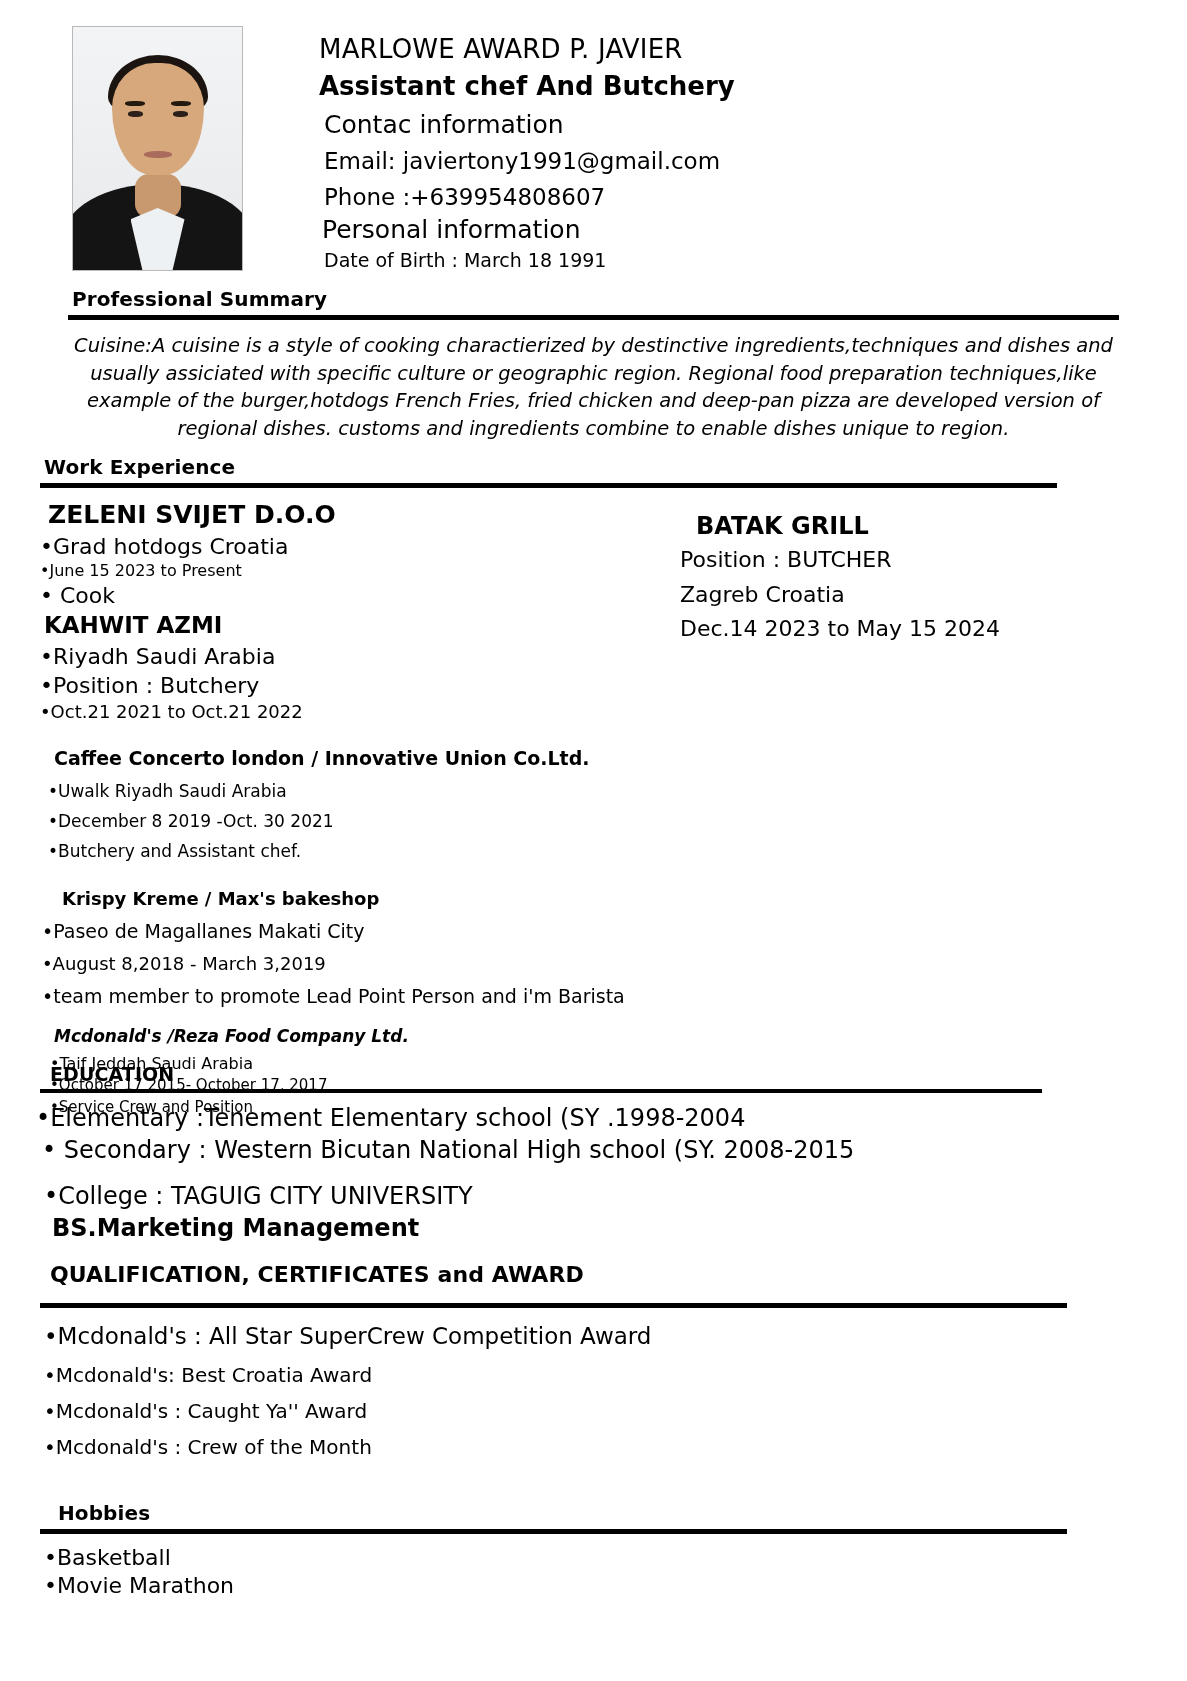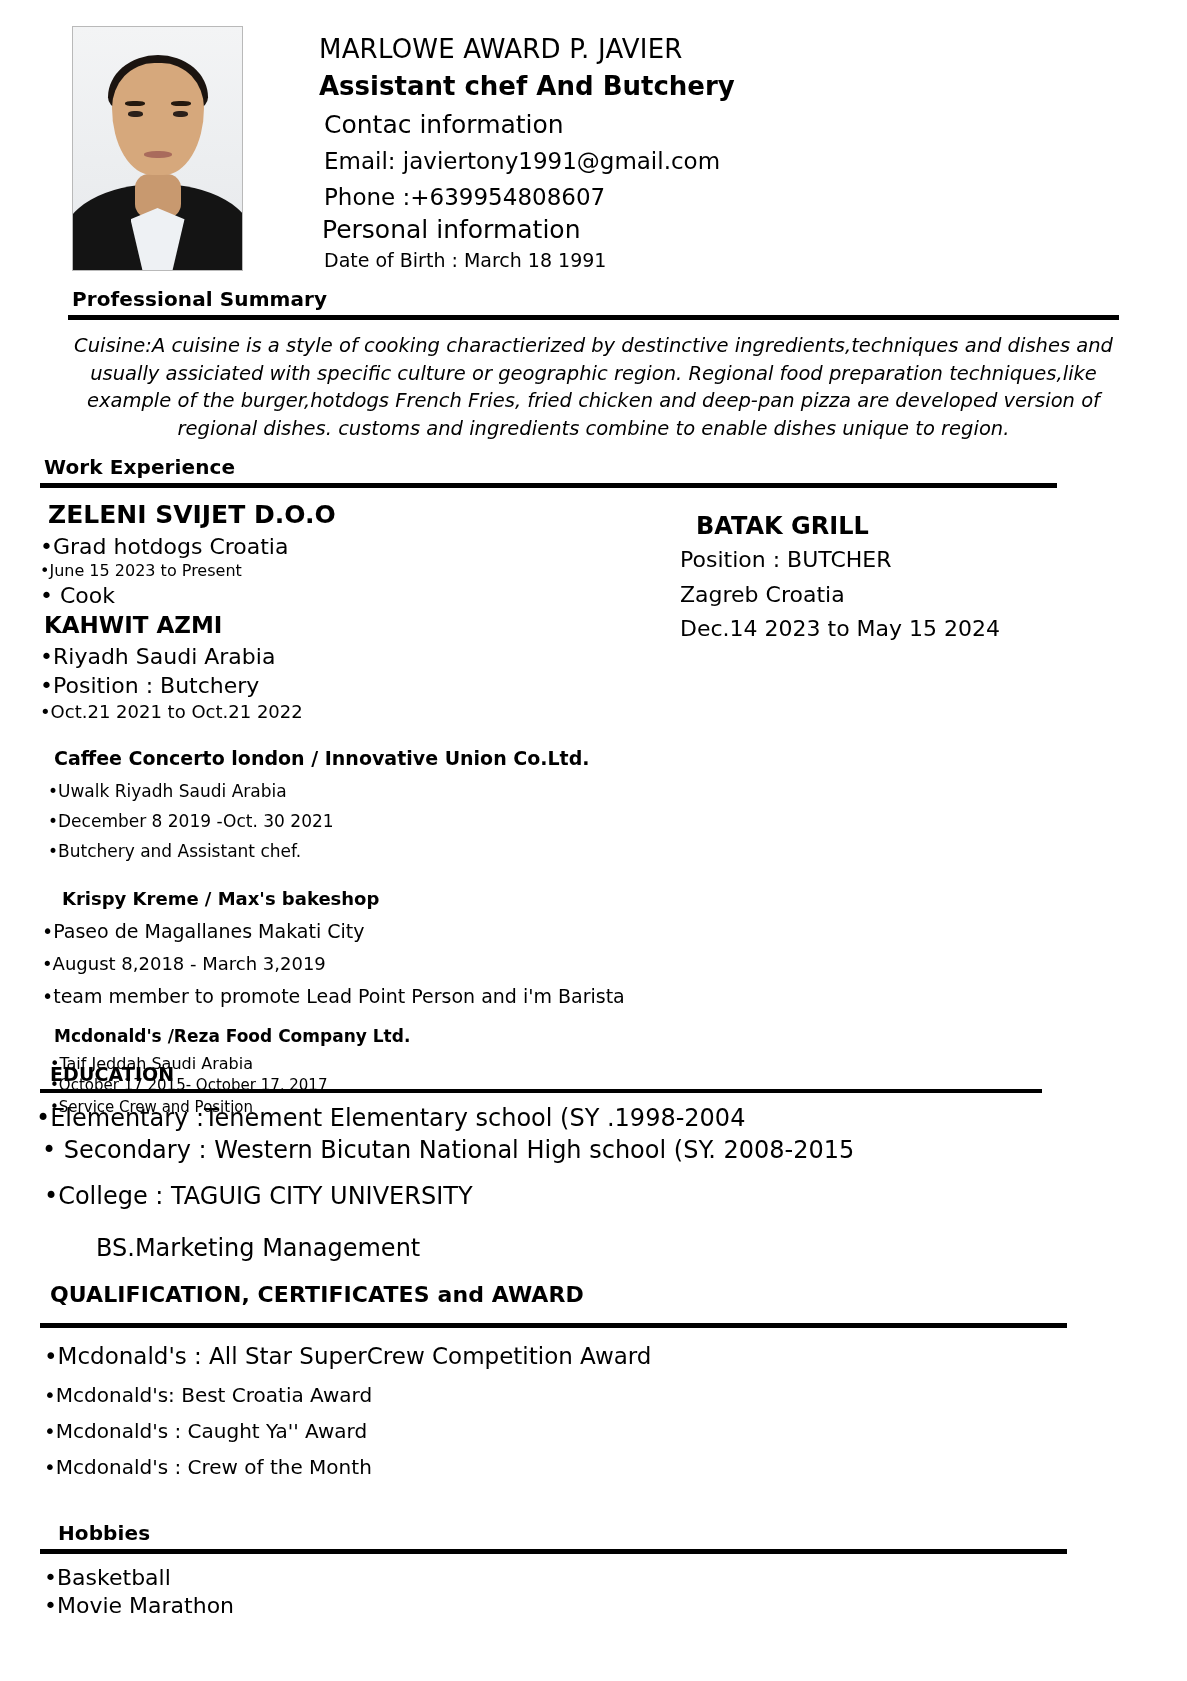--- a/index.html
+++ b/index.html
@@ -264,20 +264,21 @@
   }
   .blk3 .co-line {
     font-size: 19px;
     padding-left: 2px;
     margin-top: 8px;
   }
   .blk4 .co-name {
     font-size: 17px;
     padding-left: 14px;
     margin-top: 16px;
+    font-style: italic;
   }
   .blk4 .co-line {
     font-size: 16px;
     padding-left: 10px;
     margin-top: 5px;
   }
 
   .batak-name {
     font-weight: 700;
     font-size: 24px;
@@ -294,22 +295,23 @@
   .sec-edu-head { margin: 0 0 0 50px; }
   .sec-edu-rule { margin: 4px 145px 0 40px; }
   .edu-list { margin-top: 10px; }
   .edu-item {
     font-size: 24px;
     line-height: 1.33;
     padding-left: 36px;
   }
   .edu-item.indent { padding-left: 42px; }
   .edu-item.sub {
-    padding-left: 96px;
-    margin-top: 20px;
+    padding-left: 52px;
+    margin-top: 0;
+    font-weight: bold;
   }
   .edu-item.college { margin-top: 14px; padding-left: 44px; }
 
   
   .sec-qual-head { margin: 18px 0 16px 50px; font-size: 22px; }
   .sec-qual-rule { margin: 5px 120px 0 40px; }
   .qual-list { margin-top: 12px; }
   .qual-item {
     font-size: 23px;
     line-height: 1.4;

